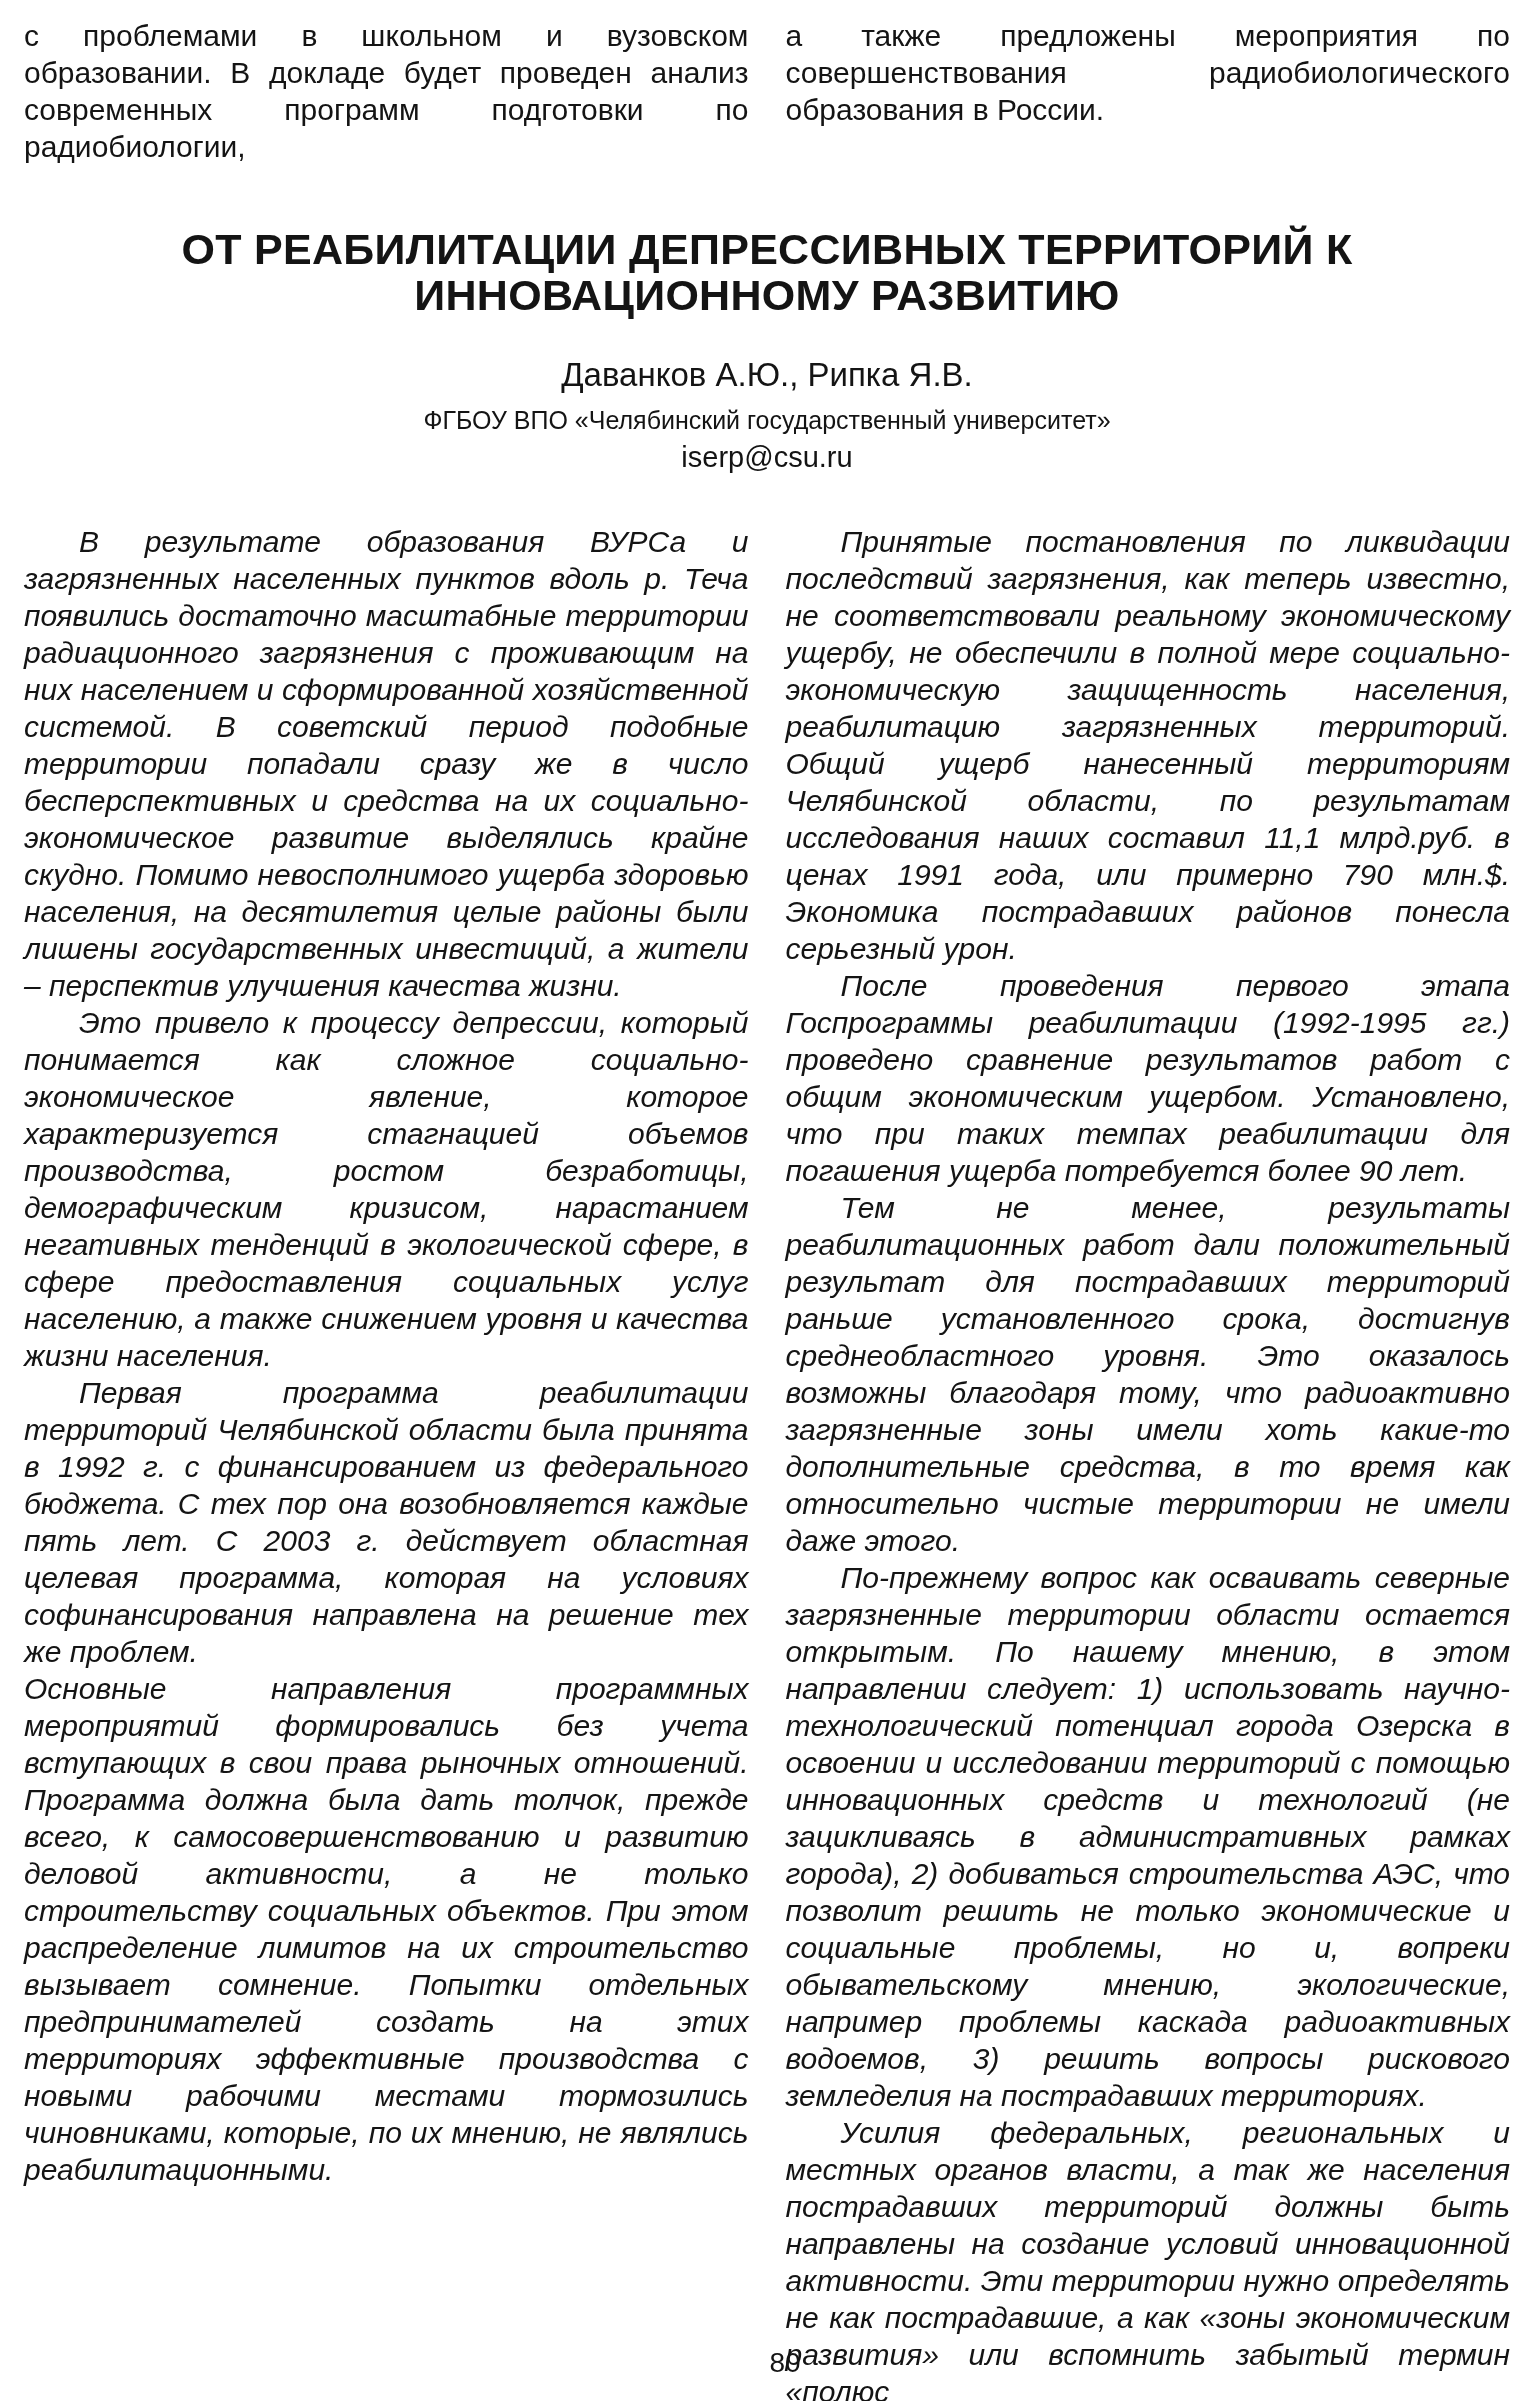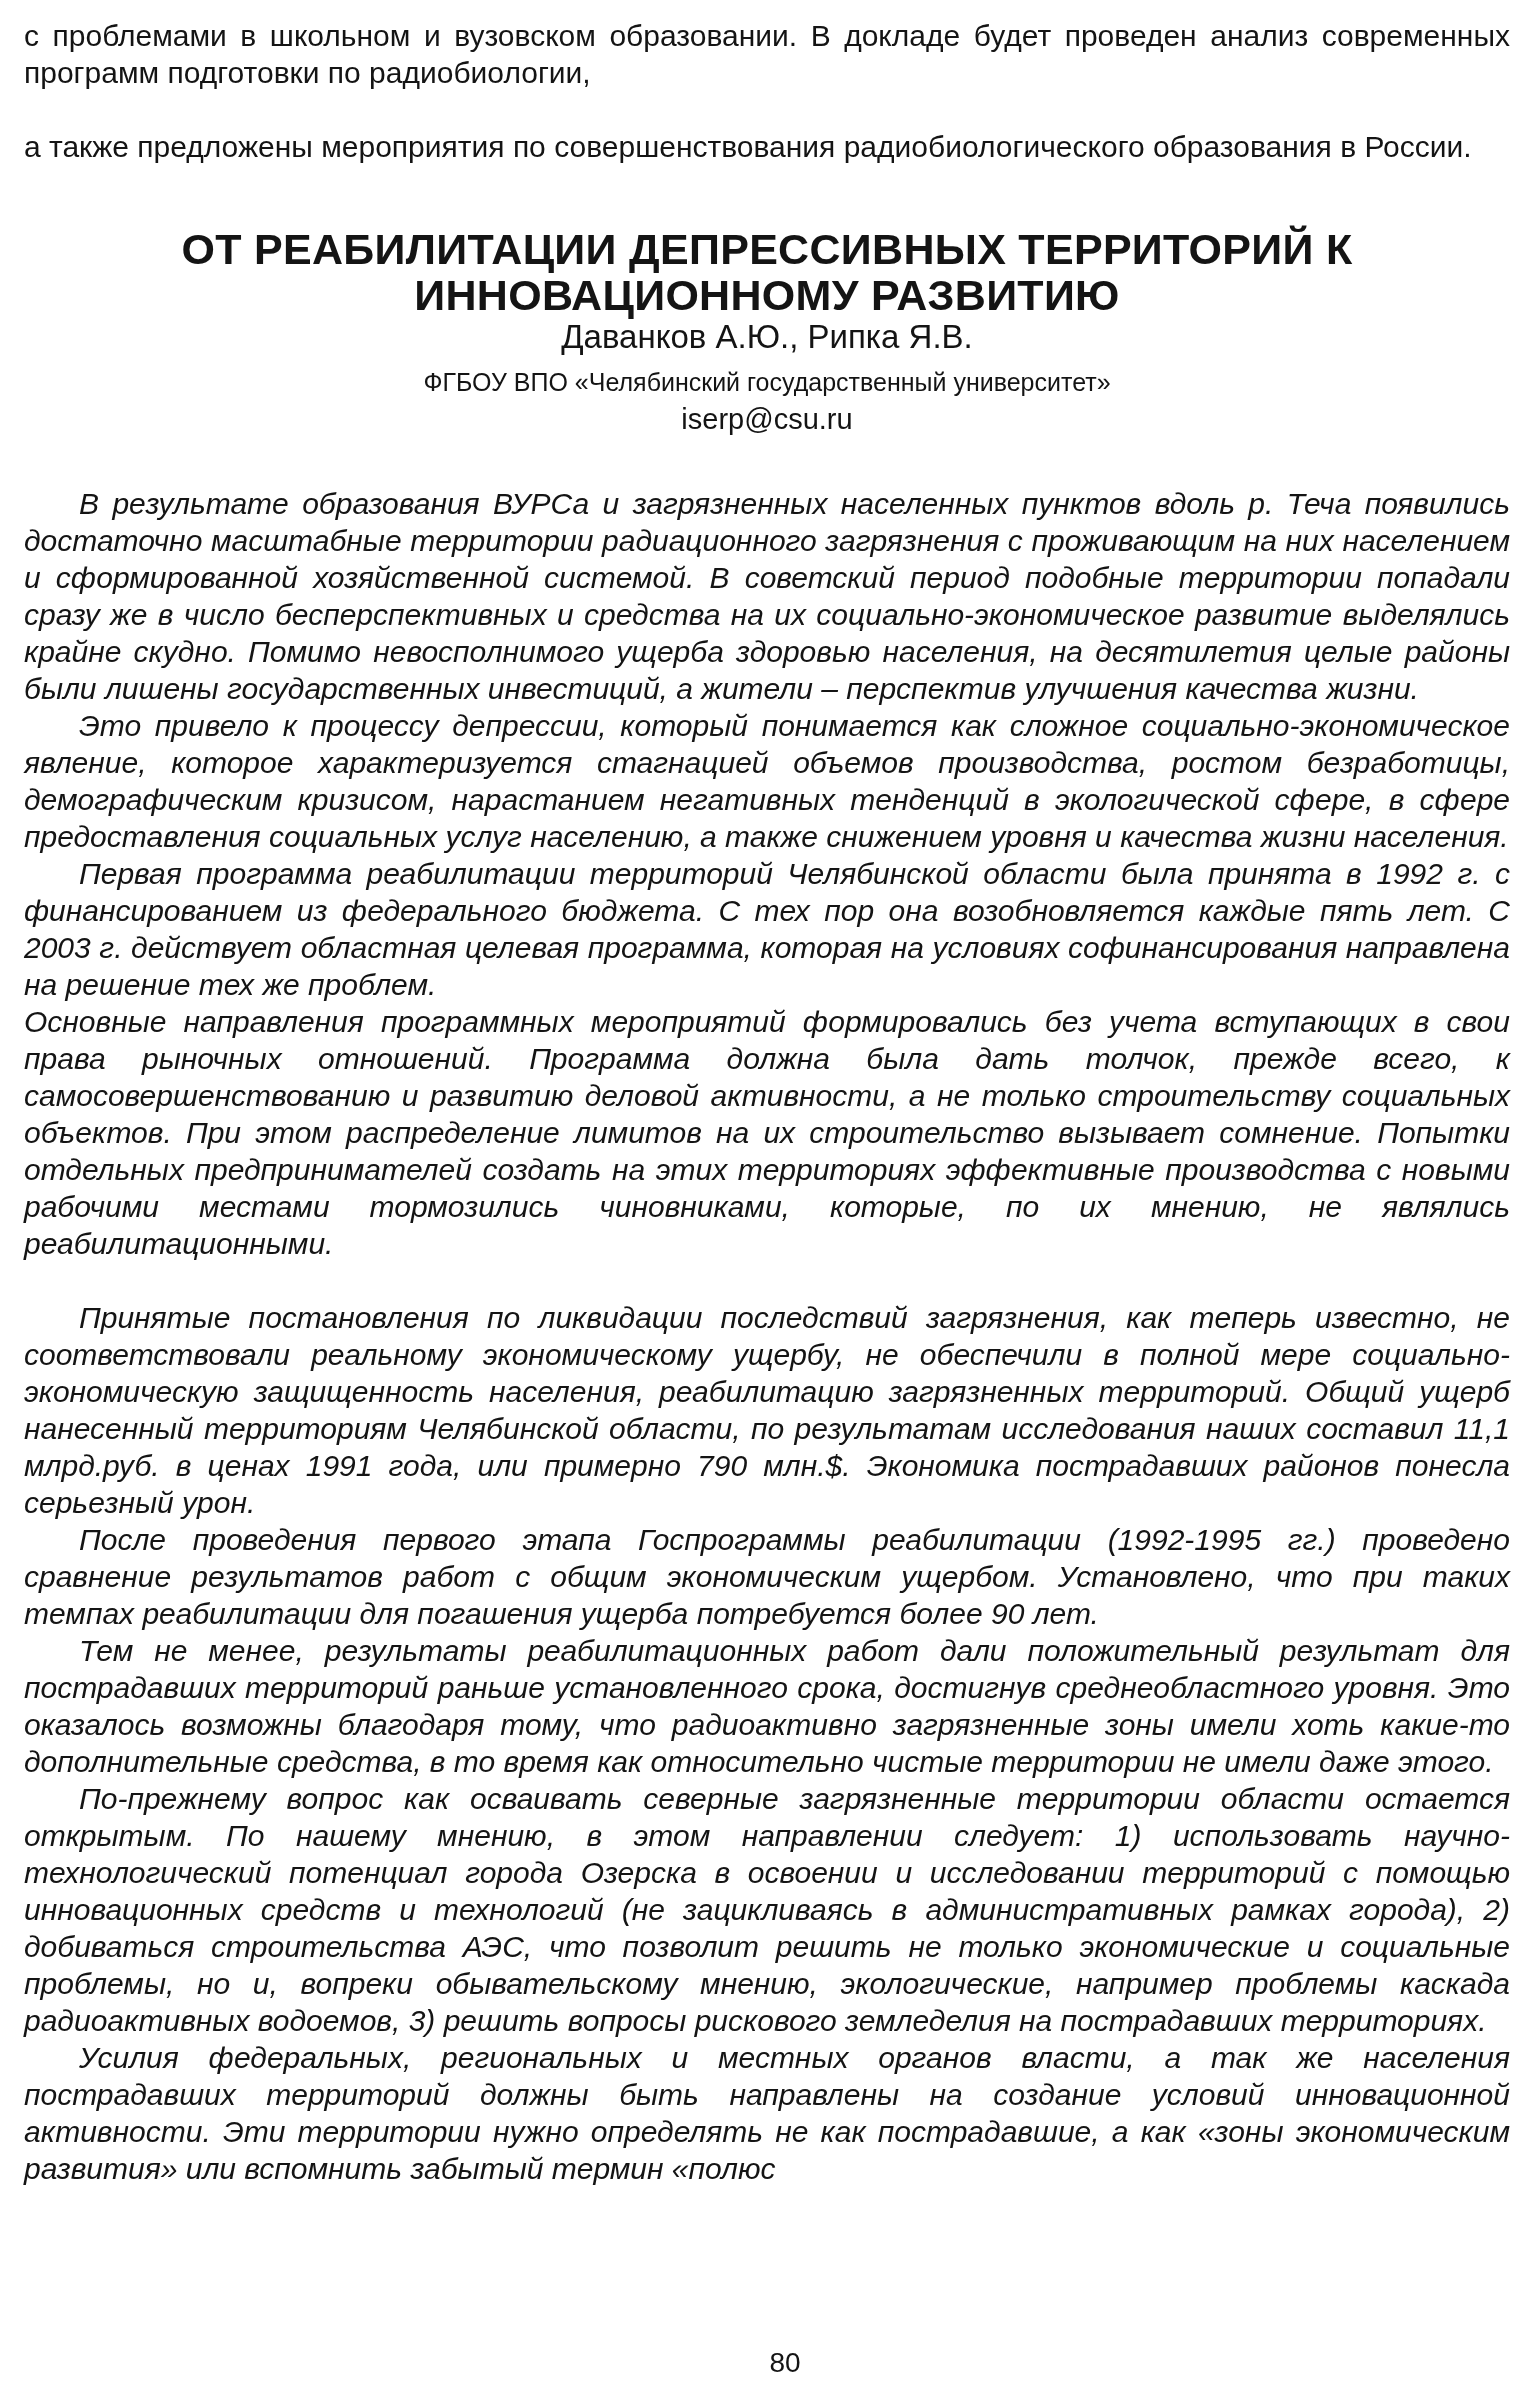--- a/index.html
+++ b/index.html
@@ -16,21 +16,20 @@
     margin: 0 auto;
     background: #ffffff;
     color: #141414;
     padding: 16.6px 23px 0 24px;
     overflow: hidden;
   }
 
   .two-col {
     display: flex;
     gap: 37px;
-    flex-direction: column;
   }
 
   .two-col .col {
     flex: 1 1 0;
     min-width: 0;
   }
 
   .continuation .col {
     font-size: 30px;
     line-height: 37px;
@@ -40,20 +39,21 @@
   .title {
     margin-top: 61px;
     font-size: 43px;
     font-weight: bold;
     line-height: 46px;
     text-align: center;
     letter-spacing: 0.3px;
   }
 
   .authors {
+    margin-top: 38px;
     font-size: 33px;
     text-align: center;
   }
 
   .affiliation {
     margin-top: 12px;
     font-size: 25px;
     text-align: center;
   }
 

